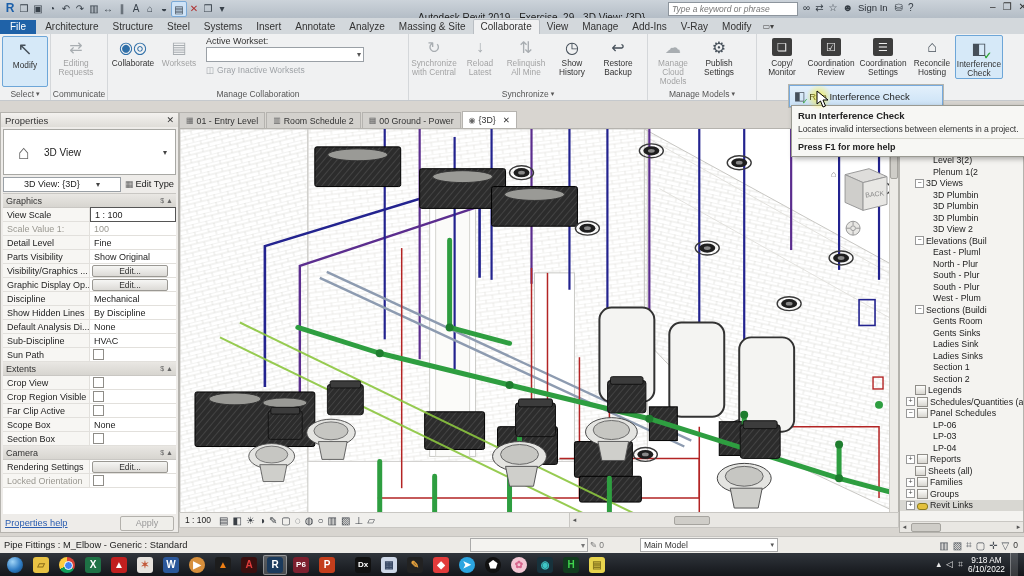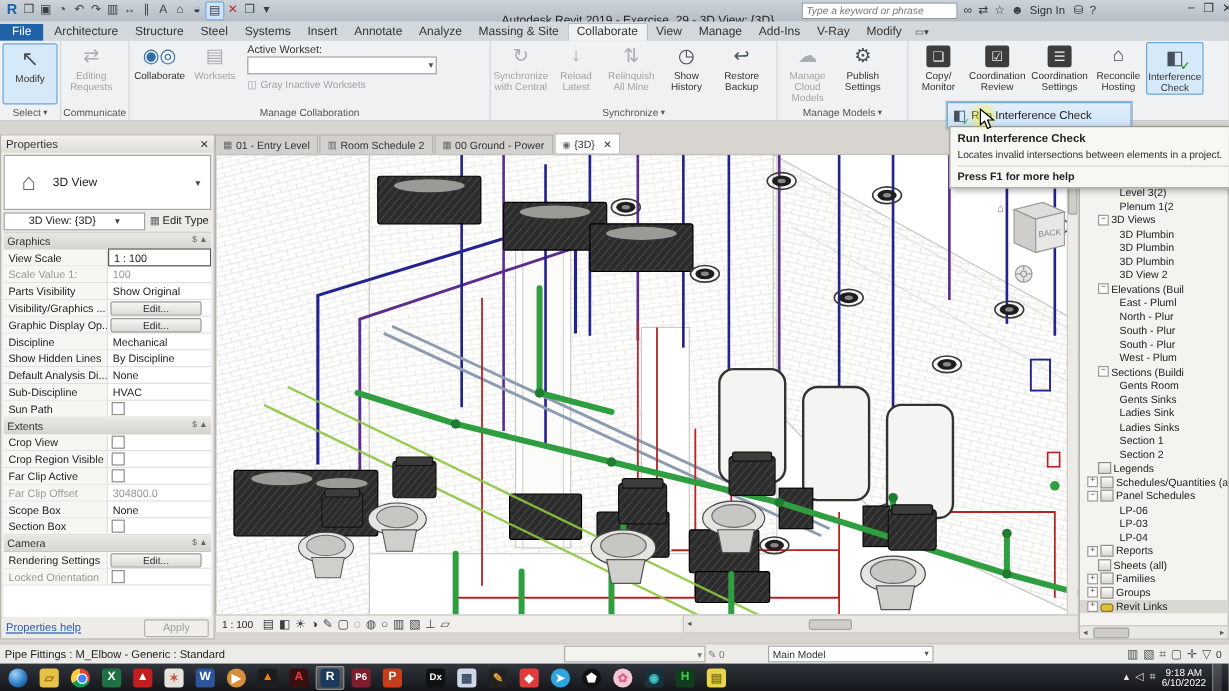--- a/index.html
+++ b/index.html
@@ -7,21 +7,21 @@
        font-family:"Liberation Sans",sans-serif;font-size:10px;color:#222;-webkit-font-smoothing:antialiased}
   
   #titlebar{position:absolute;left:0;top:0;width:1024px;height:18px;
     background:linear-gradient(#ccd3da,#b4bdc6);display:flex;align-items:center;padding:0 3px;gap:1px}
   .qat-btn{min-width:14px;height:14px;display:flex;align-items:center;justify-content:center;
     font-size:10px;color:#38414a;cursor:default}
   .qat-btn.logo{color:#1b5faa;font-weight:bold;font-size:12px}
   .qat-btn.hl{background:#cfe3f6;border:1px solid #7aa9d6;border-radius:2px}
   .qat-btn.red{color:#b03030}
   #win-title{position:absolute;left:418px;top:12px;font-size:10px;color:#222;white-space:nowrap}
-  #search-wrap{position:absolute;left:668px;top:2px;display:flex;align-items:center;gap:3px}
+  #search-wrap{position:absolute;left:668px;top:2px;display:flex;gap:3px}
   #search-box{width:122px;height:12px;background:#fff;border:1px solid #8d959d;
     font-style:italic;color:#777;font-size:8.5px;display:flex;align-items:center;padding:0 3px;overflow:hidden;white-space:nowrap}
   .tb-ic{font-size:10px;color:#343c44;margin-left:2px}
   #signin{font-size:9.5px;color:#2b3138;margin:0 2px}
   #win-btns{position:absolute;right:3px;top:1px;display:flex;gap:7px;font-size:10px;color:#333}
   
   #ribbontabs{position:absolute;left:0;top:18px;width:1024px;height:16px;background:#d3d8dc;
     display:flex;align-items:flex-end}
   .rtab{padding:1px 7px 2px;font-size:10px;color:#333;white-space:nowrap;cursor:default}
   .rtab.file{background:#1f62a8;color:#fff;margin-right:2px;padding:1px 10px 2px}
@@ -352,20 +352,24 @@
       </div>
       <div class="prow">
         <div class="pk">View Scale</div>
         <div class="pv sel">1 : 100</div>
       </div>
       <div class="prow gray">
         <div class="pk">Scale Value    1:</div>
         <div class="pv">100</div>
       </div>
       <div class="prow">
+        <div class="pk">Detail Level</div>
+        <div class="pv">Fine</div>
+      </div>
+      <div class="prow">
         <div class="pk">Parts Visibility</div>
         <div class="pv">Show Original</div>
       </div>
       <div class="prow">
         <div class="pk">Visibility/Graphics ...</div>
         <div class="pbtn">Edit...</div>
       </div>
       <div class="prow">
         <div class="pk">Graphic Display Op...</div>
         <div class="pbtn">Edit...</div>
@@ -398,24 +402,20 @@
         <div class="pk">Crop View</div>
         <div class="pchk"></div>
       </div>
       <div class="prow">
         <div class="pk">Crop Region Visible</div>
         <div class="pchk"></div>
       </div>
       <div class="prow">
         <div class="pk">Far Clip Active</div>
         <div class="pchk"></div>
-      </div>
-      <div class="prow gray">
-        <div class="pk">Far Clip Offset</div>
-        <div class="pv">304800.0</div>
       </div>
       <div class="prow">
         <div class="pk">Scope Box</div>
         <div class="pv">None</div>
       </div>
       <div class="prow">
         <div class="pk">Section Box</div>
         <div class="pchk"></div>
       </div>
       <div class="psec">

